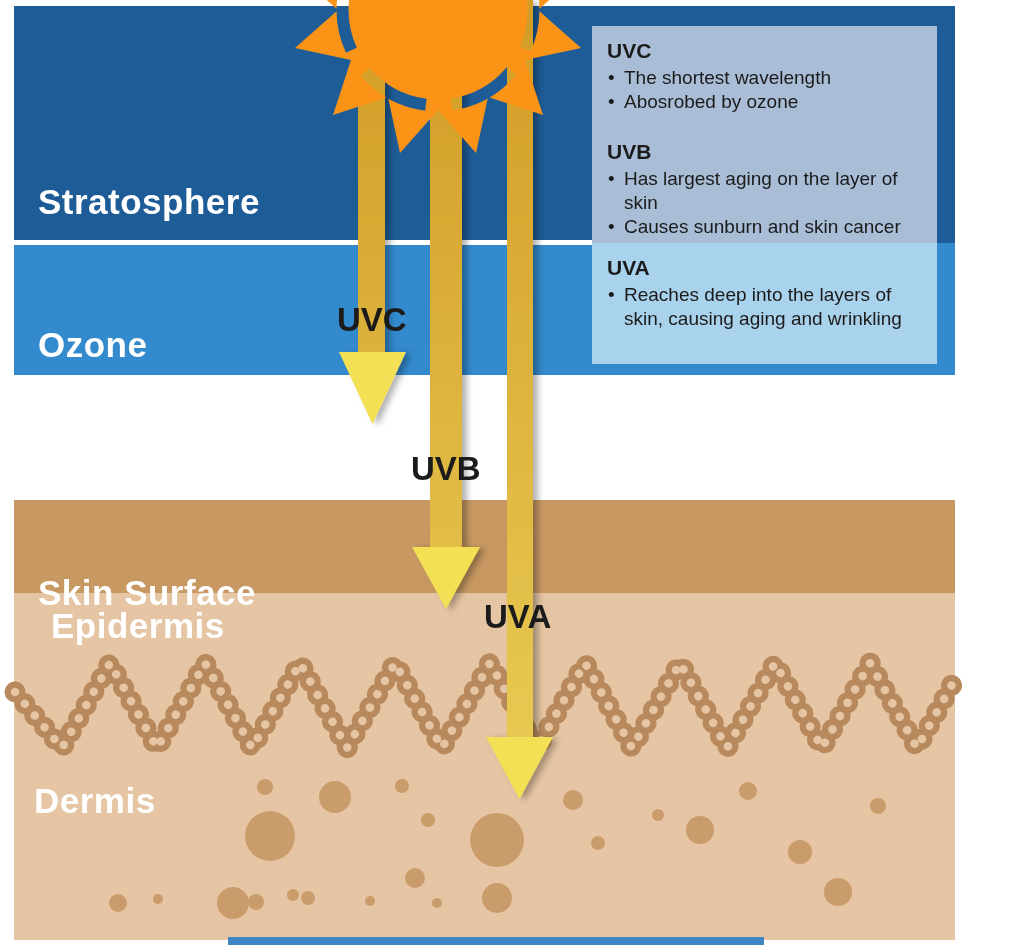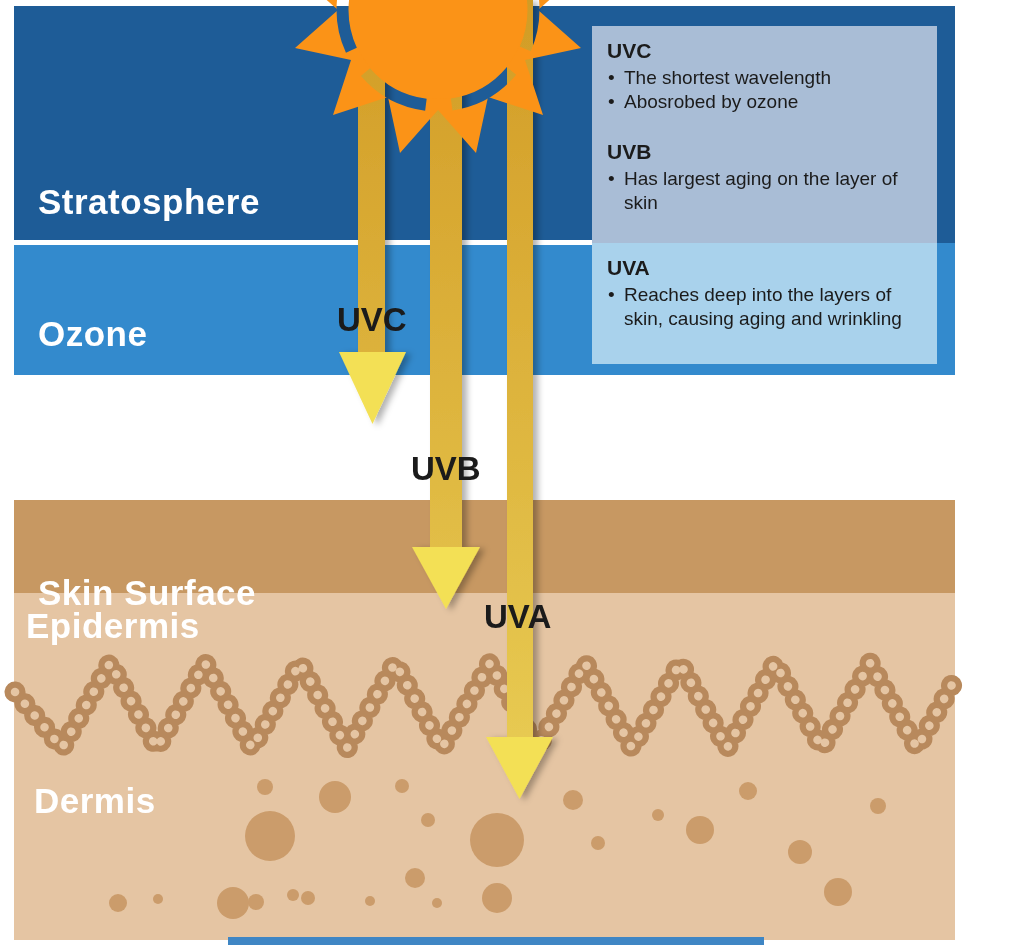--- a/index.html
+++ b/index.html
@@ -12,23 +12,23 @@
   .band-ozone{top:243px;height:132px;background:var(--ozone);}
   .divider{position:absolute;left:14px;top:240px;width:578px;height:5px;background:var(--label);}
   .band-skinsurface{top:500px;height:93px;background:var(--skin_surface);}
   .band-skin{top:593px;height:347px;background:var(--skin);}
   .bottombar{position:absolute;left:228px;top:937px;width:536px;height:8px;background:var(--bottom_bar);}
   svg.gfx{position:absolute;left:0;top:0;pointer-events:none;}
   .layer-label{
     position:absolute;color:var(--label);font-size:35px;font-weight:700;letter-spacing:0.5px;line-height:1;
   }
   .lbl-strat{left:38px;top:184px;}
-  .lbl-ozone{left:38px;top:316px;}
+  .lbl-ozone{left:38px;top:327px;}
   .lbl-skinsurface{left:38px;top:544px;margin-top:31px;}
-  .lbl-epidermis{left:26px;top:608px;}
+  .lbl-epidermis{left:51px;top:608px;}
   .lbl-dermis{left:34px;top:783px;}
   .ray-label{
     position:absolute;color:var(--text_dark);font-size:33px;font-weight:700;line-height:1;
   }
   .lbl-uvc{left:337px;top:303px;}
   .lbl-uvb{left:411px;top:452px;}
   .lbl-uva{left:484px;top:600px;}
   .info{
     position:absolute;left:592px;width:345px;box-sizing:border-box;
     padding:13px 18px 0 15px;color:var(--text_dark);
@@ -139,20 +139,21 @@
       <h3>UVC</h3>
       <ul>
         <li>The shortest wavelength</li>
         <li>Abosrobed by ozone</li>
       </ul>
     </section>
     <section>
       <h3>UVB</h3>
       <ul>
         <li>Has largest aging on the layer of skin</li>
+        <li>Causes sunburn and skin cancer</li>
       </ul>
     </section>
   </div>
 
   <div class="info info-lower">
     <section>
       <h3>UVA</h3>
       <ul>
         <li>Reaches deep into the layers of skin, causing aging and wrinkling</li>
       </ul>

